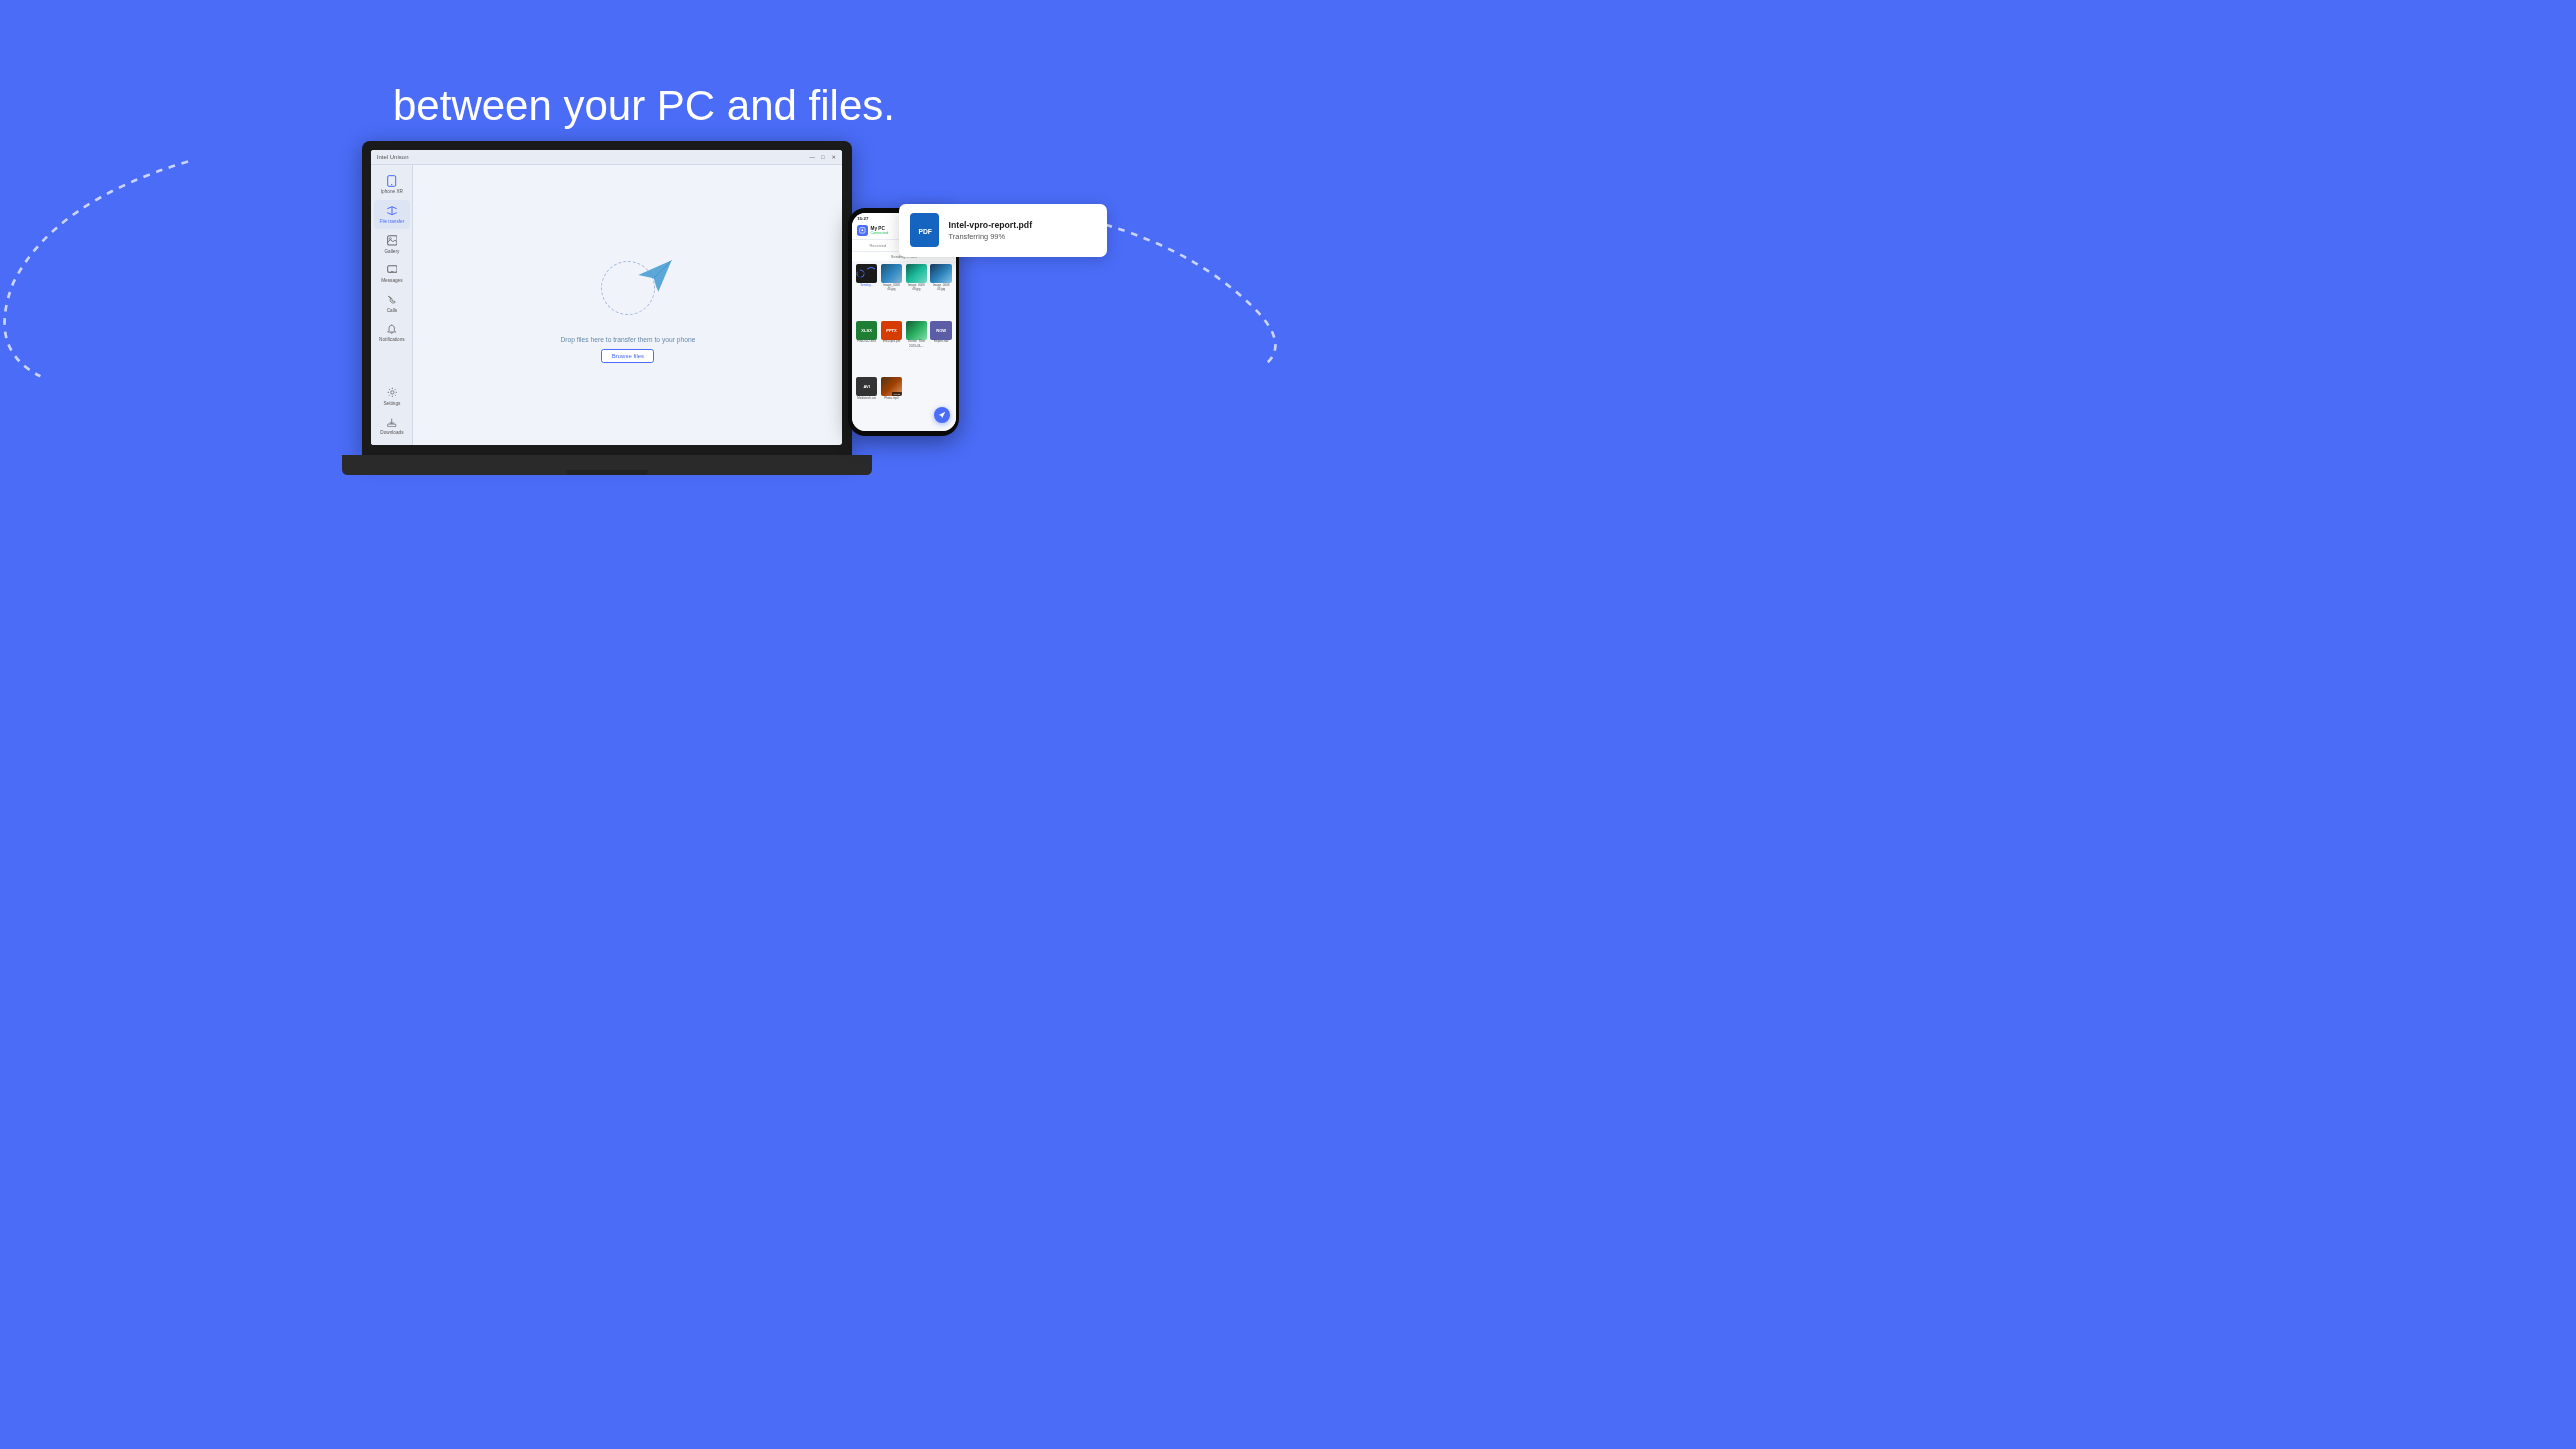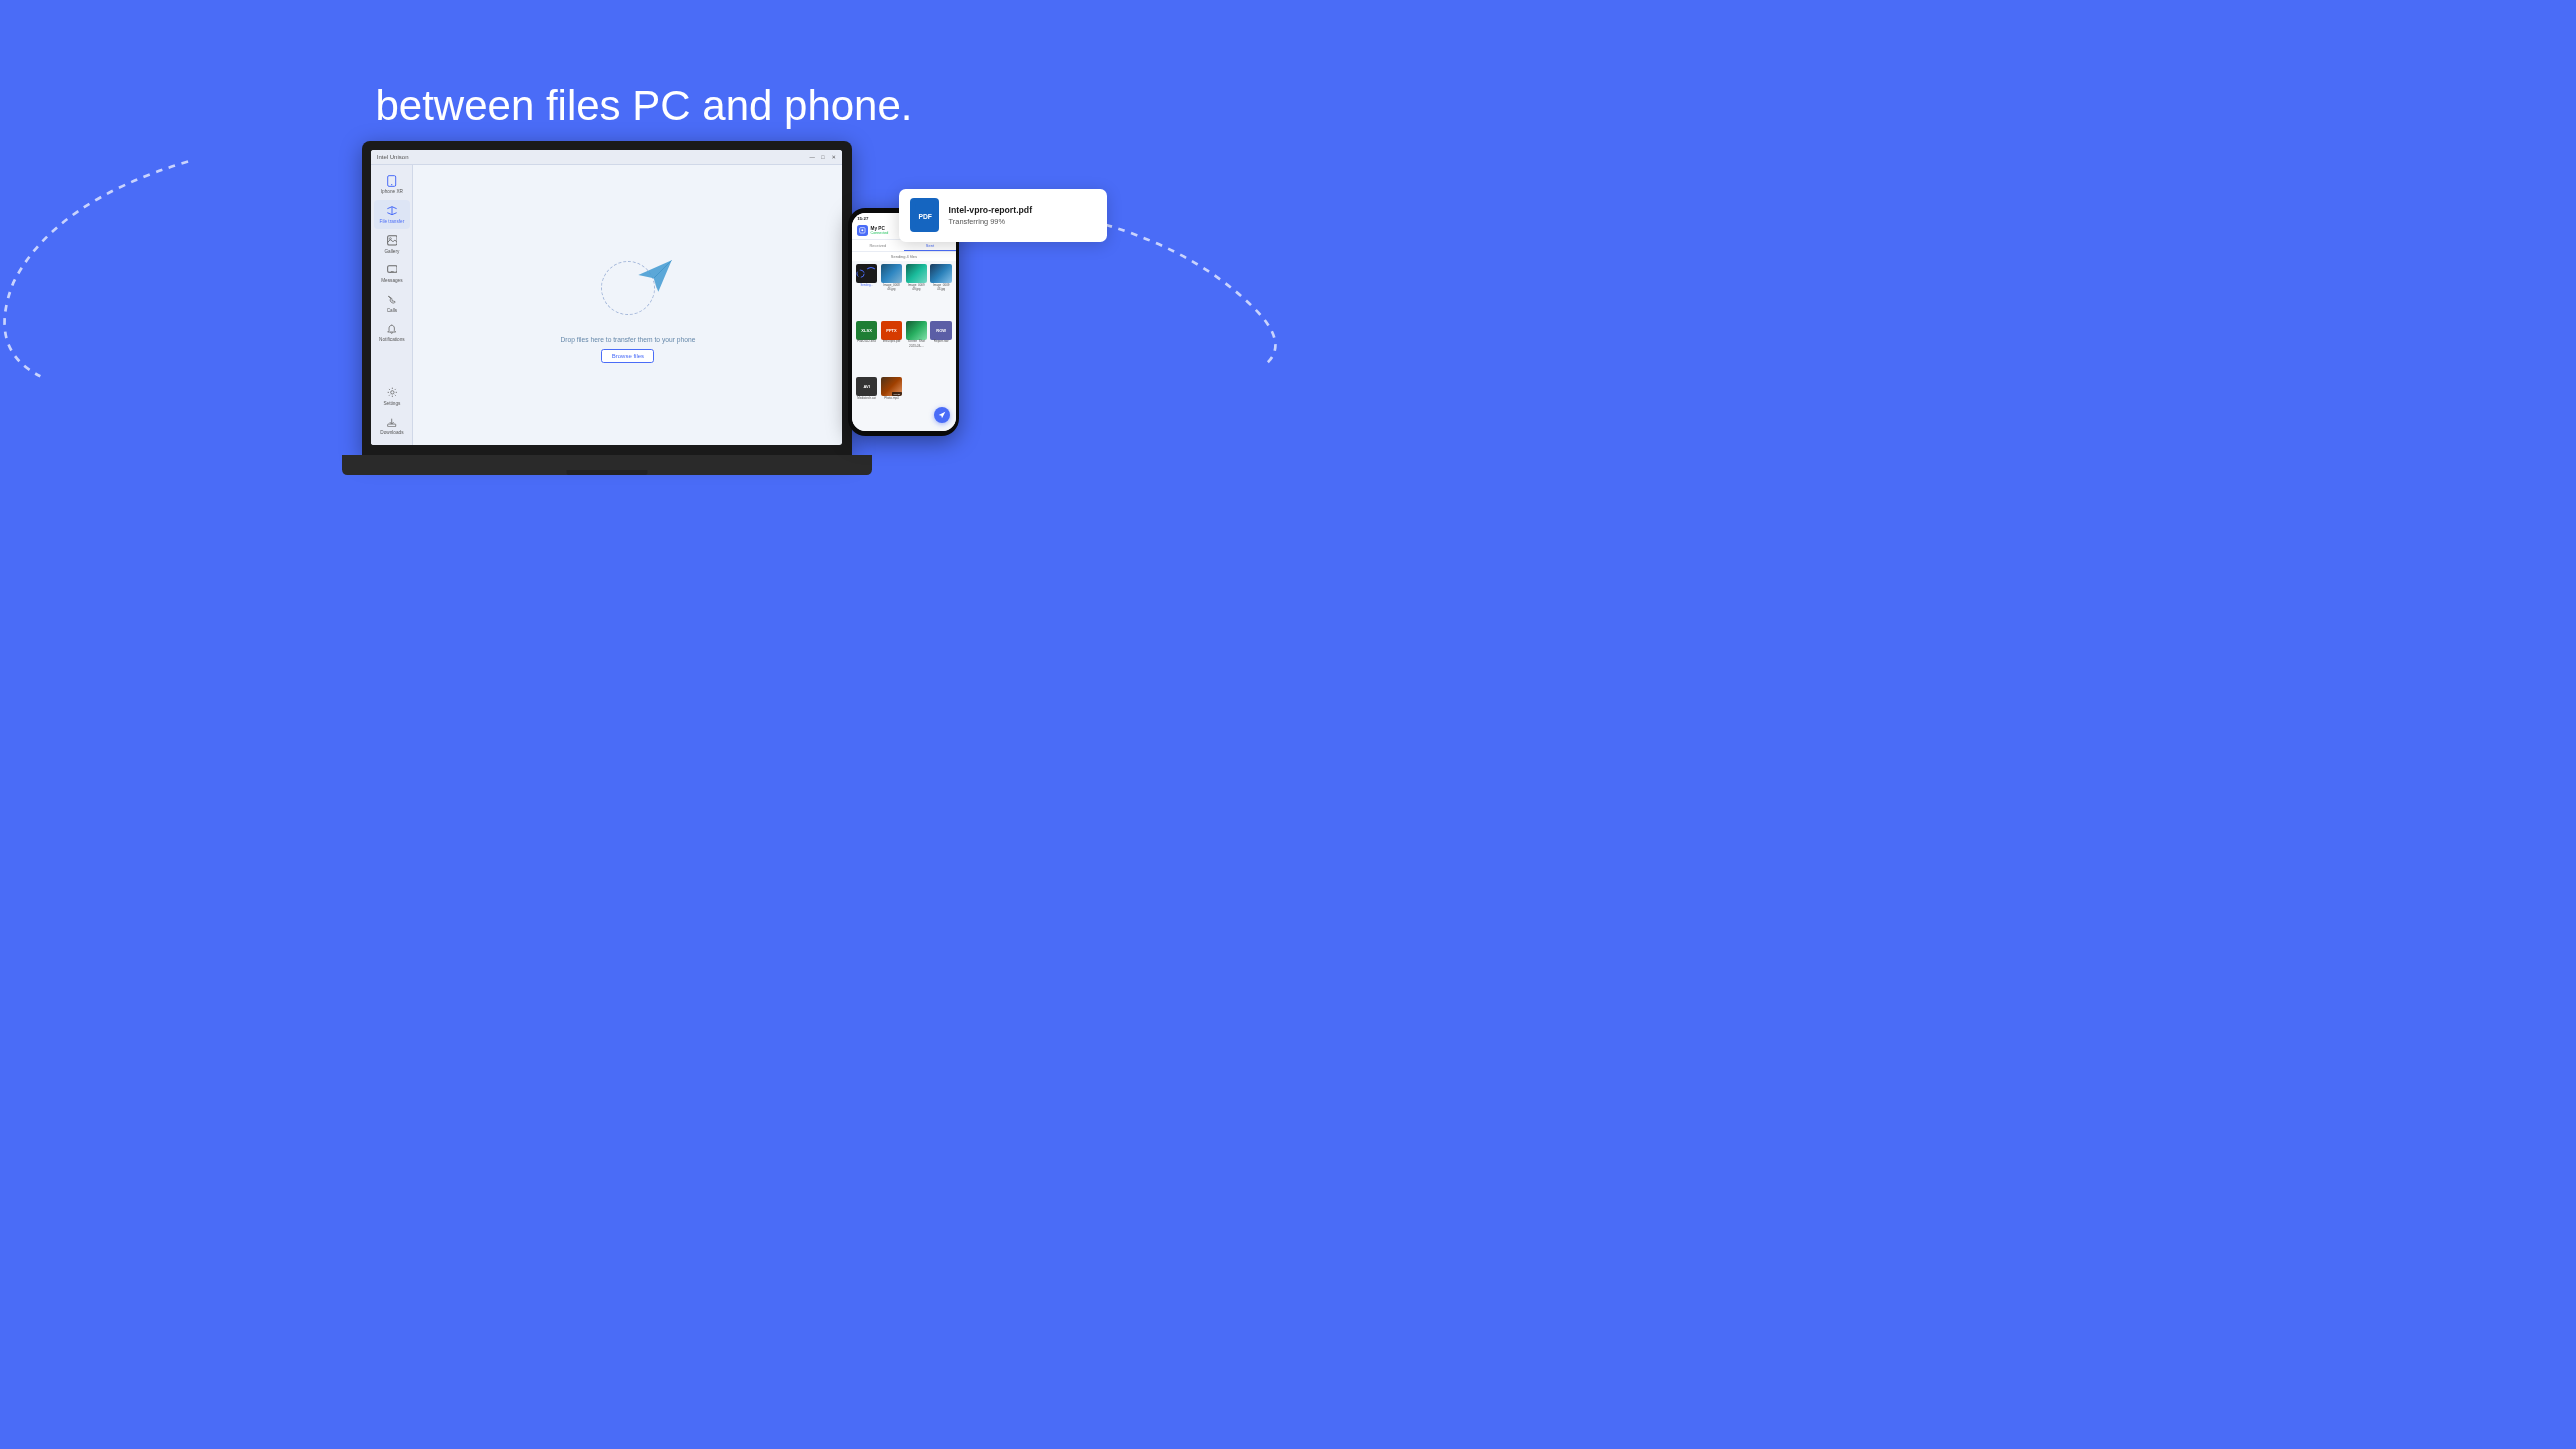--- a/index.html
+++ b/index.html
@@ -236,21 +236,21 @@
       border-radius: 2.7px;
       background: white;
       color: #4a6cf7;
       font-size: 6px;
       cursor: pointer;
     }
 
     
     .transfer-card {
       position: absolute;
-      top: 48px;
+      top: 63px;
       right: -161px;
       width: 208px;
       background: white;
       border-radius: 6.7px;
       box-shadow: 0 2.7px 16px rgba(0,0,0,0.18);
       padding: 9.4px 10.7px;
       display: flex;
       align-items: center;
       gap: 9.4px;
       z-index: 100;
@@ -469,21 +469,21 @@
       border-top-color: #4a6cf7;
       border-radius: 50%;
     }
   </style>
 </head>
 <body>
 
 <div class="hero-text">
   <h1>
     <br>
-    <span>between files PC and phone.</span>
+    <span>between your PC and files.</span>
   </h1>
 </div>
 
 <svg class="dashed-curve-left" viewBox="0 0 320 350" fill="none">
   <path d="M 280 20 Q 80 80 20 200 Q -20 300 60 340" stroke="white" stroke-width="4" stroke-dasharray="10 10" fill="none" opacity="0.7"></path>
 </svg>
 
 <svg class="dashed-curve-right" viewBox="0 0 350 250" fill="none">
   <path d="M 20 20 Q 200 60 300 160 Q 350 210 320 240" stroke="white" stroke-width="4" stroke-dasharray="10 10" fill="none" opacity="0.7"></path>
 </svg>

